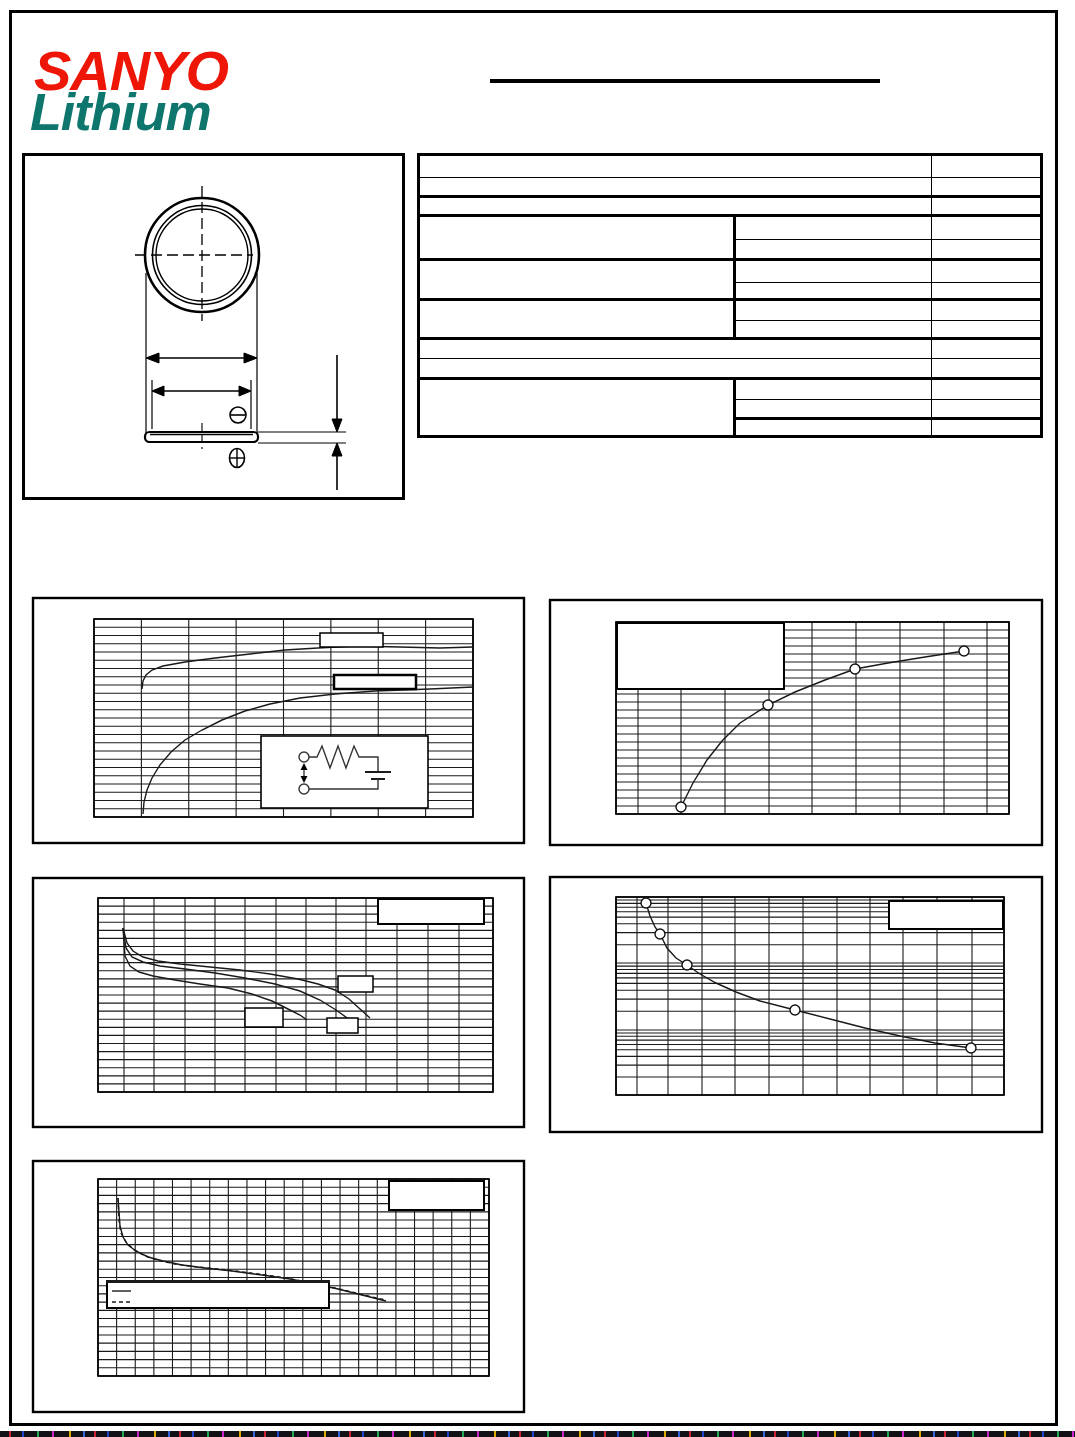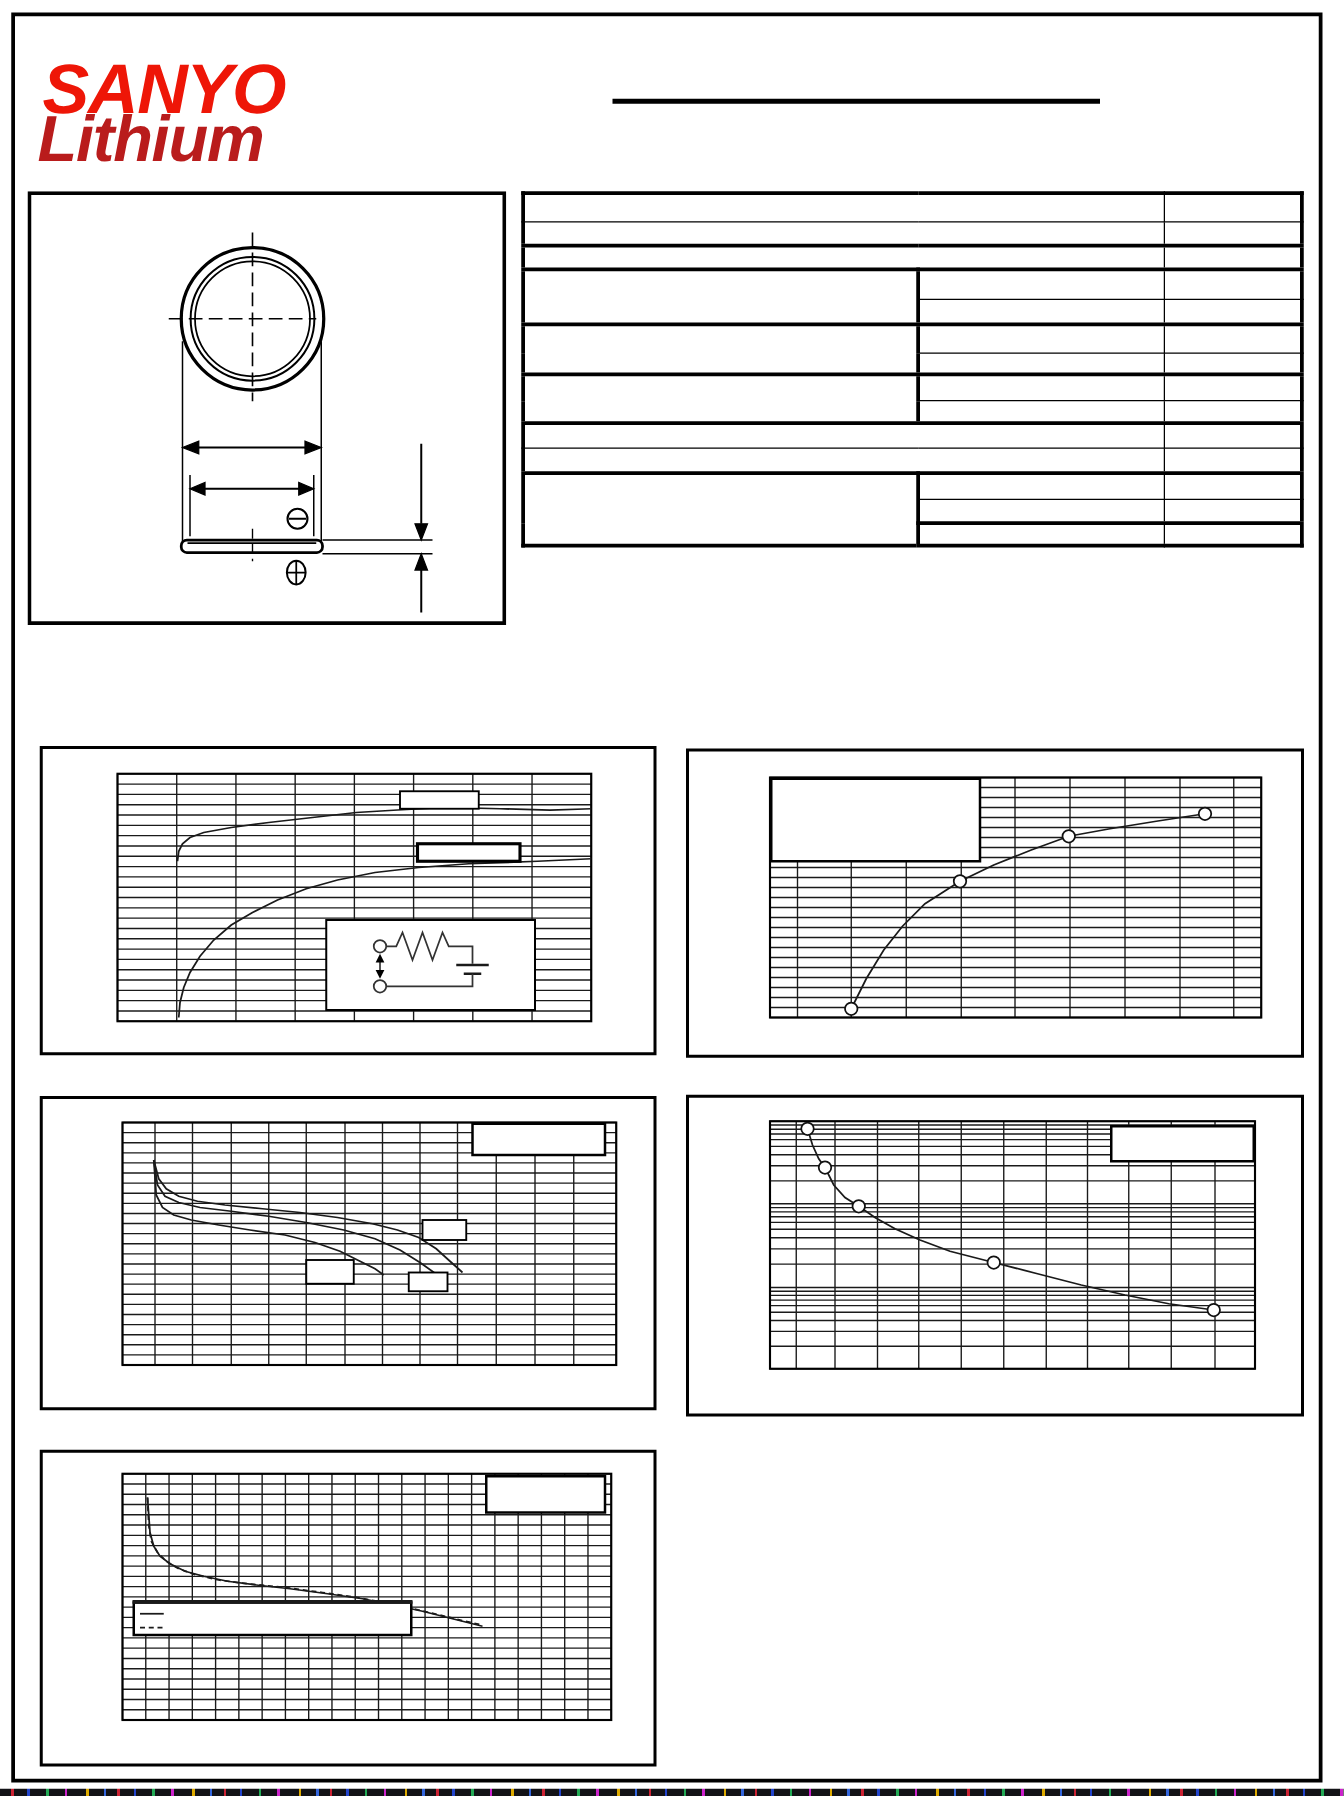--- a/index.html
+++ b/index.html
@@ -24,21 +24,21 @@
       #121216 24px 37px,#22aa55 37px 39px,#121216 39px 52px,#cc22cc 52px 54px,
       #121216 54px 69px,#ddaa00 69px 71px,#121216 71px 83px,#3366dd 83px 85px);}
   svg{display:block;}
 </style>
 </head>
 <body>
 
 <div class="abs" id="page-border"></div>
 
 <div class="abs" id="brand-top" style="color: rgb(238, 22, 7); margin-top: 13px;">SANYO</div>
-<div class="abs" id="brand-bottom" style="color: #b91c1c;">Lithium</div>
+<div class="abs" id="brand-bottom" style="color: #0f766e;">Lithium</div>
 
 <div class="abs" id="title-wrap"></div>
 <div class="abs" id="title-underline"></div>
 
 <svg class="abs" style="left:22px;top:153px;" width="383" height="347" viewBox="0 0 383 347">
   <rect x="1.5" y="1.5" width="380" height="344" fill="#fff" stroke="#000" stroke-width="3"></rect>
   <g stroke="#000" fill="none">
     <circle cx="180" cy="102" r="57" stroke-width="2.6"></circle>
     <circle cx="180" cy="102" r="49.5" stroke-width="1.6"></circle>
     <circle cx="180" cy="102" r="46" stroke-width="1.4"></circle>

